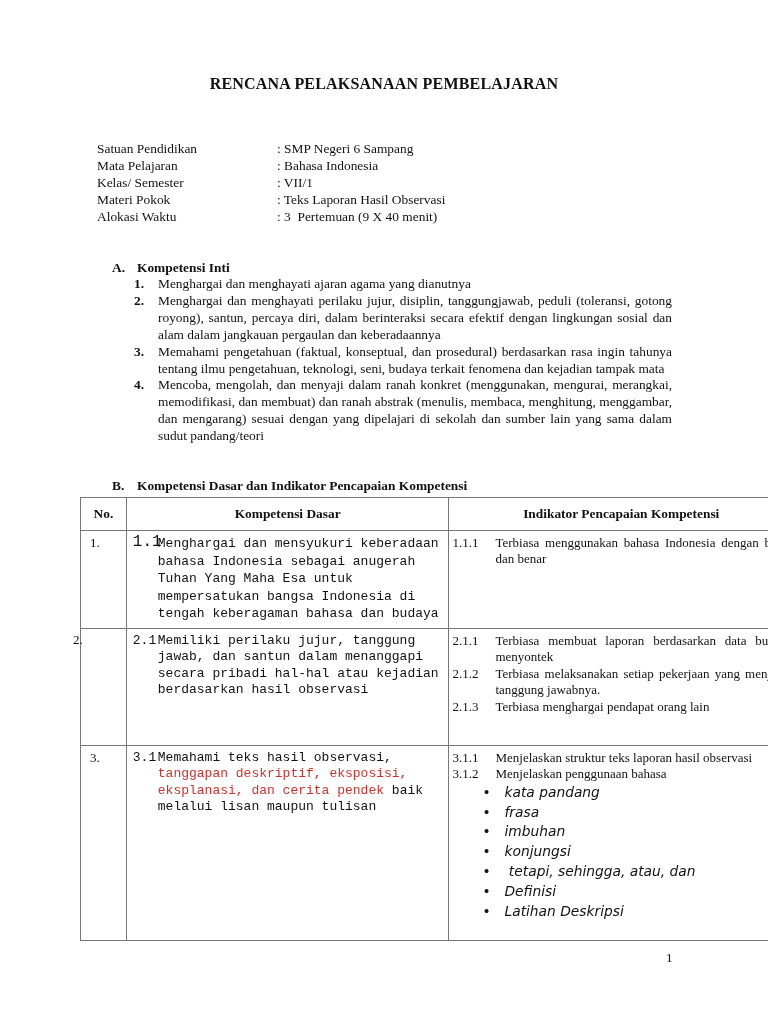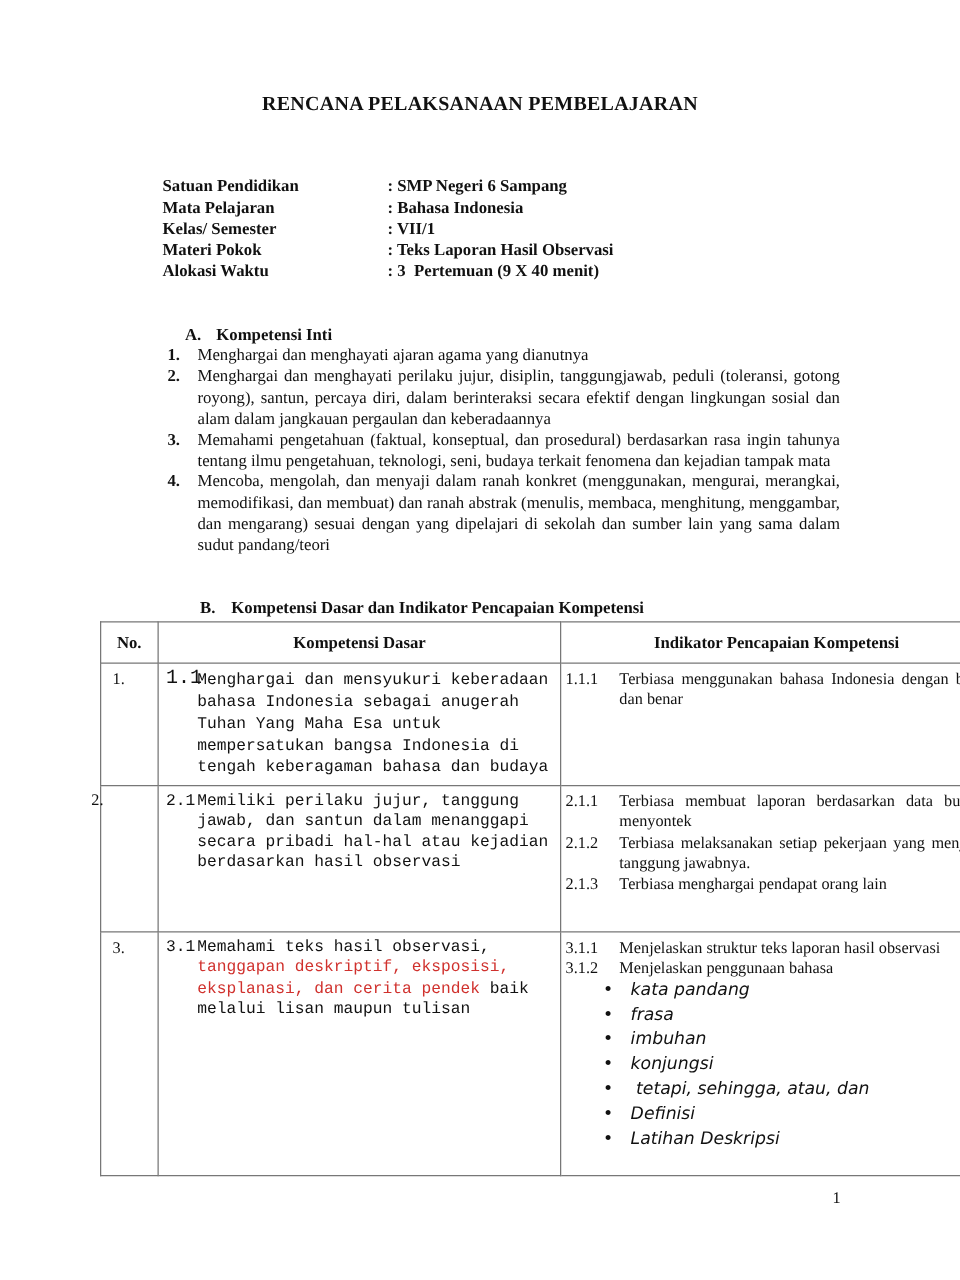--- a/index.html
+++ b/index.html
@@ -4,21 +4,21 @@
   <style>
     html, body { margin:0; padding:0; }
     body {
       width:768px; height:1024px; background:#ffffff; position:relative; overflow:hidden;
       font-family:"Liberation Serif","DejaVu Serif",serif; color:#111;
     }
     .title {
       position:absolute; top:75px; left:0; width:768px; text-align:center;
       font-weight:bold; font-size:16px; letter-spacing:0.2px;
     }
-    .meta { position:absolute; top:141px; left:130px; font-weight:bold; font-size:13.4px; line-height:16.9px; }
+    .meta { position:absolute; top:141px; left:97px; font-weight:normal; font-size:13.4px; line-height:16.9px; }
     .meta-row { display:flex; }
     .meta-label { width:180px; }
     .meta-val { white-space:pre; }
     .section-head {
       position:absolute; left:112px; font-weight:bold; font-size:13.4px;
     }
     .section-head .letter { display:inline-block; width:25px; }
     .ki-list { position:absolute; top:276px; left:134px; width:538px; font-size:13.4px; line-height:16.9px; }
     .ki-item { display:flex; text-align:justify; }
     .ki-num { width:24px; flex:none; font-weight:bold; }
@@ -71,21 +71,21 @@
   <div class="meta-row">
       <span class="meta-label">Materi Pokok</span>
       <span class="meta-val">: Teks Laporan Hasil Observasi</span>
     </div>
   <div class="meta-row">
       <span class="meta-label">Alokasi Waktu</span>
       <span class="meta-val">: 3  Pertemuan (9 X 40 menit)</span>
     </div>
 </div>
 
-<div class="section-head" style="top:260px;margin-left:36px;">
+<div class="section-head" style="top:260px;">
   <span class="letter">A.</span><span>Kompetensi Inti</span>
 </div>
 
 <div class="ki-list">
   <div class="ki-item">
       <span class="ki-num">1.</span>
       <span class="ki-text">Menghargai dan menghayati ajaran agama yang dianutnya</span>
     </div>
   <div class="ki-item">
       <span class="ki-num">2.</span>
@@ -94,21 +94,21 @@
   <div class="ki-item">
       <span class="ki-num">3.</span>
       <span class="ki-text">Memahami pengetahuan (faktual, konseptual, dan prosedural) berdasarkan rasa ingin tahunya tentang ilmu pengetahuan, teknologi, seni, budaya terkait fenomena dan kejadian tampak mata</span>
     </div>
   <div class="ki-item">
       <span class="ki-num">4.</span>
       <span class="ki-text">Mencoba, mengolah, dan menyaji dalam ranah konkret (menggunakan, mengurai, merangkai, memodifikasi, dan membuat) dan ranah abstrak (menulis, membaca, menghitung, menggambar, dan mengarang) sesuai dengan yang dipelajari di sekolah dan sumber lain yang sama dalam sudut pandang/teori</span>
     </div>
 </div>
 
-<div class="section-head" style="top:478px;margin-left:48px;">
+<div class="section-head" style="top:478px;">
   <span class="letter">B.</span><span>Kompetensi Dasar dan Indikator Pencapaian Kompetensi</span>
 </div>
 
 <table class="kd">
   <colgroup>
       <col class="col-no">
       <col class="col-kd">
       <col class="col-ind">
     </colgroup>
   <tbody>

